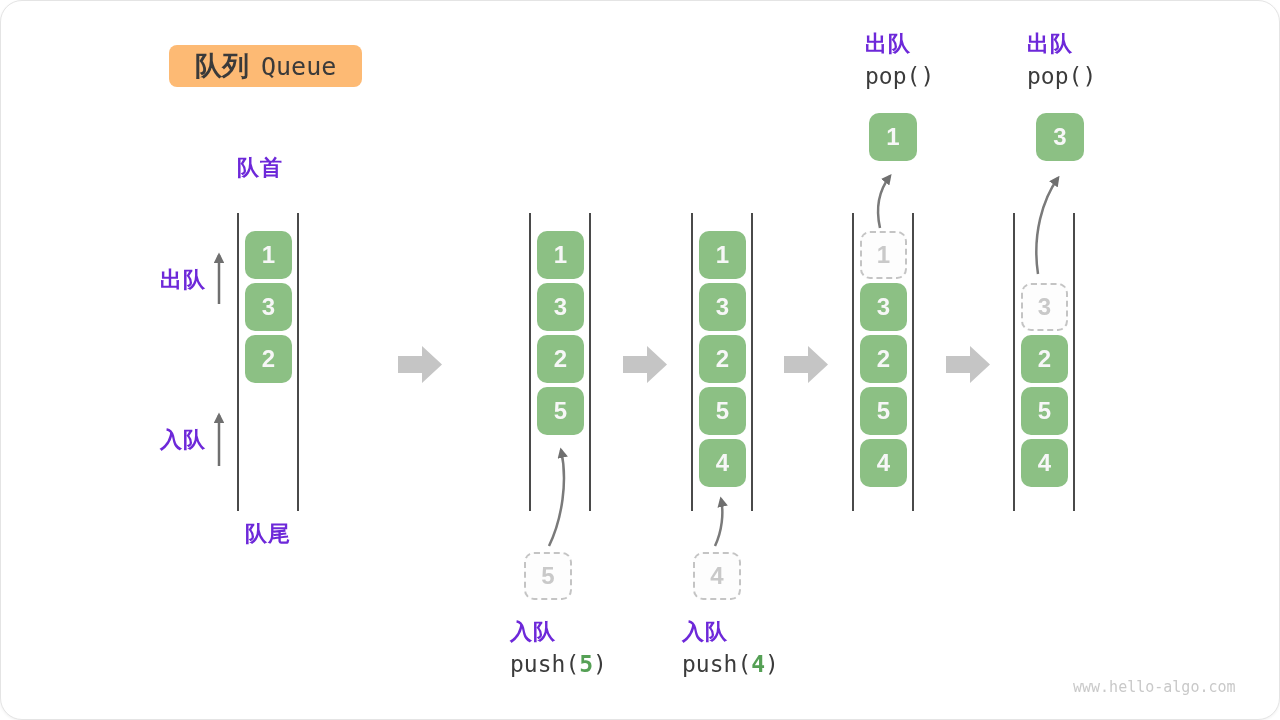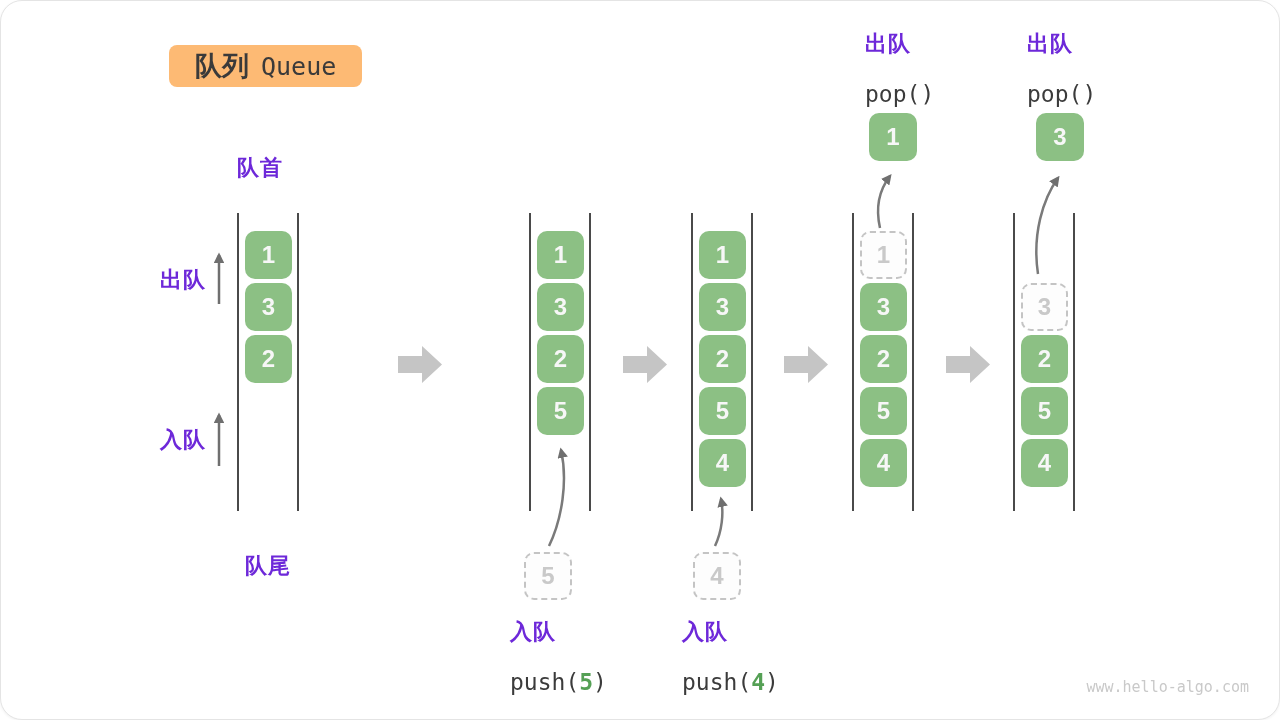--- a/index.html
+++ b/index.html
@@ -18,21 +18,21 @@
     display:flex;align-items:center;gap:12px;
   }
   .title-zh{font-size:27px;font-weight:700;color:#3a3a3a;}
   .title-en{font-family:"DejaVu Sans Mono", monospace;font-size:25px;color:#3a3a3a;}
   
   .cjk{font-size:22px;font-weight:700;color:#6d28d9;letter-spacing:1px;}
   .code{font-family:"DejaVu Sans Mono", monospace;font-size:23px;color:#3b3b3b;}
   .arg{color:#55a055;font-weight:700;}
   .oplabel{line-height:30px;}
   .oplabel .cjk{line-height:30px;display:block;}
-  .oplabel .code{line-height:34px;display:block;margin-top:18px;}
+  .oplabel .code{line-height:34px;display:block;}
   
   .col{
     top:212px;height:298px;width:62px;box-sizing:border-box;
     border-left:2px solid #4a4a4a;border-right:2px solid #4a4a4a;
   }
   .cell{
     position:absolute;left:6px;width:47px;height:48px;box-sizing:border-box;
     background:#8cc084;border-radius:10px;
     color:#f7f7f7;font-size:24px;font-weight:700;
     display:flex;align-items:center;justify-content:center;
@@ -42,37 +42,37 @@
     color:#c9c9c9;font-weight:600;
   }
   .free{position:absolute;width:48px;height:48px;box-sizing:border-box;
     border-radius:10px;font-size:24px;font-weight:700;
     display:flex;align-items:center;justify-content:center;}
   .free.green{background:#8cc084;color:#f7f7f7;}
   .free.dash{background:#fdfdfd;border:2.5px dashed #c4c4c4;color:#c9c9c9;font-weight:600;}
   .r0{top:18px;} .r1{top:70px;} .r2{top:122px;} .r3{top:174px;} .r4{top:226px;}
   
   .watermark{
-    left:1072px;top:677px;width:176px;text-align:right;
+    left:1072px;top:677px;width:176px;
     font-family:"DejaVu Sans Mono", monospace;font-size:15px;color:#c9c9c9;
   }
   svg.overlay{position:absolute;left:0;top:0;pointer-events:none;}
 </style>
 </head>
 <body>
 
 <div id="canvas">
 
   <div class="abs title-box">
     <span class="title-zh">队列</span>
     <span class="title-en">Queue</span>
   </div>
 
   <div class="abs cjk" style="left:236px;top:152px;width:62px;text-align:left;">队首</div>
-  <div class="abs cjk" style="left:236px;top:550px;width:62px;text-align:center;">队尾</div>
+  <div class="abs cjk" style="left:236px;top:518px;width:62px;text-align:center;">队尾</div>
 
   <div class="abs cjk" style="left:156px;top:264px;width:52px;text-align:center;">出队</div>
   <div class="abs cjk" style="left:156px;top:424px;width:52px;text-align:center;">入队</div>
 
   <div class="abs col" style="left:236px;">
     <div class="cell r0">1</div>
     <div class="cell r1">3</div>
     <div class="cell r2">2</div>
   </div>
 

